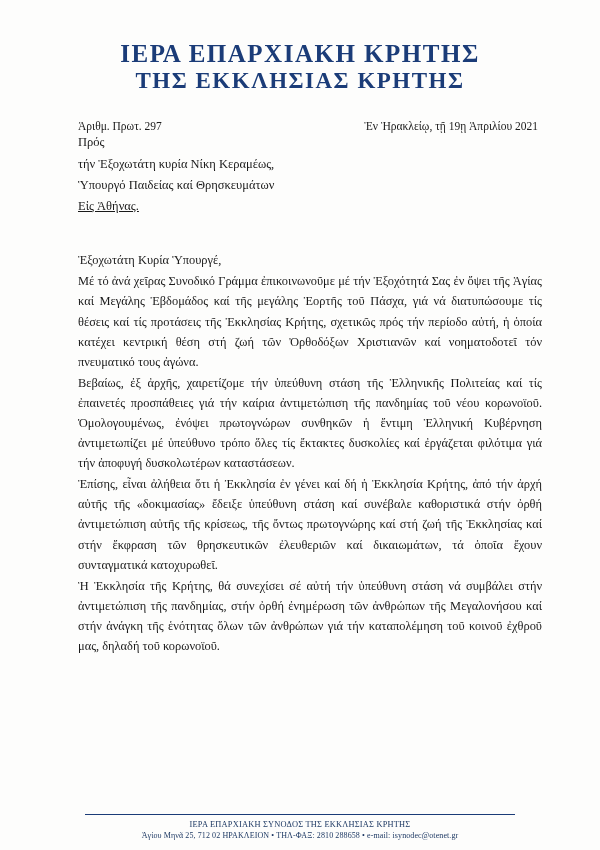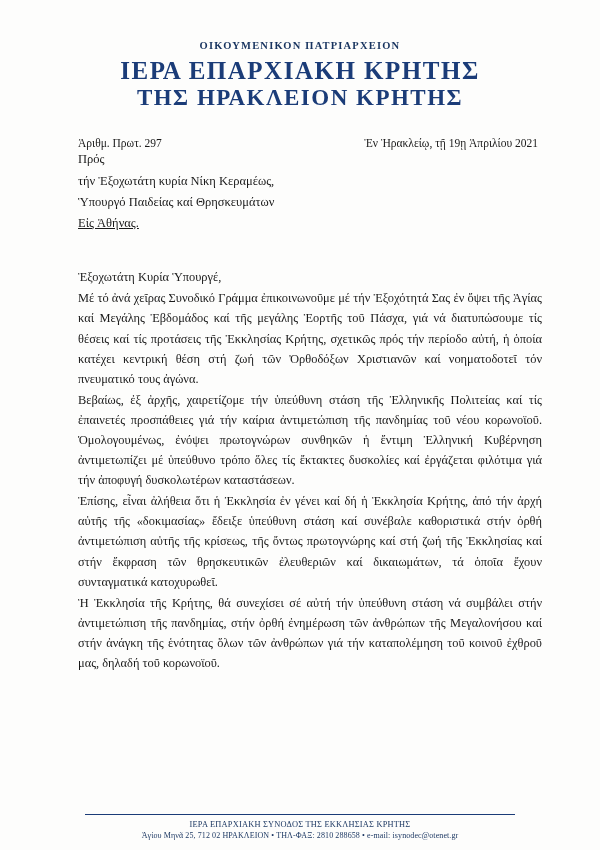--- a/index.html
+++ b/index.html
@@ -117,23 +117,22 @@
     font-size: 8px;
     letter-spacing: 0.1px;
   }
 </style>
 </head>
 <body>
 
 <div class="page">
 
   <div class="letterhead">
-    <div class="lh-line1">ΟΙΚΟΥΜΕΝΙΚΟΝ  ΠΑΤΡΙΑΡΧΕΙΟΝ</div>
     <div class="lh-line2">ΙΕΡΑ ΕΠΑΡΧΙΑΚΗ ΚΡΗΤΗΣ</div>
-    <div class="lh-line3">ΤΗΣ ΗΡΑΚΛΕΙΟΝ ΚΡΗΤΗΣ</div>
+    <div class="lh-line3">ΤΗΣ ΕΚΚΛΗΣΙΑΣ ΚΡΗΤΗΣ</div>
   </div>
 
   <div class="meta-row">
     <div class="meta-left">Ἀριθμ. Πρωτ. 297</div>
     <div class="meta-right">Ἐν Ἡρακλείῳ, τῇ 19ῃ Ἀπριλίου 2021</div>
   </div>
 
   <div class="addressee">
     <div class="salut">Πρός</div>
     <div>τήν Ἐξοχωτάτη κυρία Νίκη Κεραμέως,</div>

